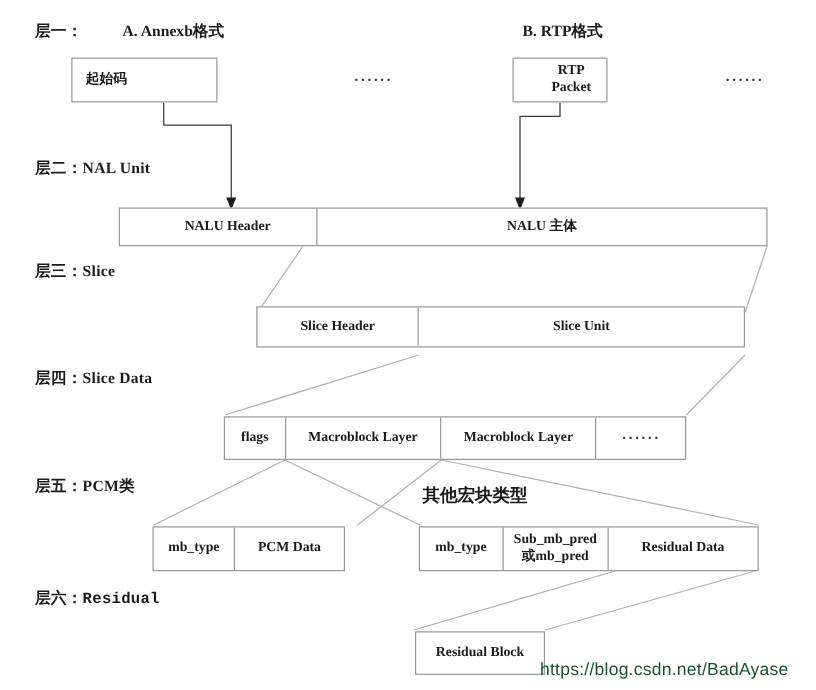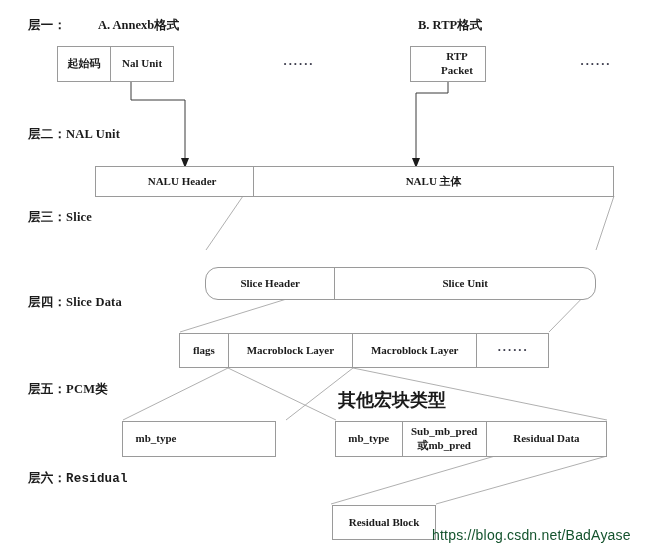--- a/index.html
+++ b/index.html
@@ -28,21 +28,21 @@
     position: absolute;
     font-family: "Liberation Serif", "DejaVu Serif", serif;
     font-size: 12.5px;
     font-weight: bold;
     color: #1b1b1b;
     white-space: nowrap;
   }
   .note-label {
     position: absolute;
     font-family: Liberation Sans, sans-serif;
-    font-size: 18px;
+    font-size: 14px;
     font-weight: bold;
     color: #1b1b1b;
     white-space: nowrap;
   }
   .ellipsis {
     position: absolute;
     font-family: "Liberation Serif", "DejaVu Serif", serif;
     font-size: 12.5px;
     font-weight: bold;
     color: #3a3a4a;
@@ -128,48 +128,48 @@
   <div class="layer-label" style="left:28px; top:294px;">层四：Slice Data</div>
   <div class="layer-label" style="left:28px; top:381px;">层五：PCM类</div>
   <div class="layer-label" style="left:28px; top:470px;font-family:Liberation Mono, monospace;">层六：Residual</div>
 
   <div class="title-label" style="left:98px; top:17px;">A. Annexb格式</div>
   <div class="title-label" style="left:418px; top:17px;">B. RTP格式</div>
   <div class="note-label" style="left:338px; top:388px;">其他宏块类型</div>
 
   <div class="boxrow" style="left:57px; top:46px; width:117px; height:36px;">
     <div class="cell" style="width:54px;">起始码</div>
-    <div class="cell" style="width:63px;">Nal Unit</div>
   </div>
   <div class="ellipsis" style="left:283px; top:57px;">······</div>
 
   <div class="boxrow" style="left:410px; top:46px; width:76px; height:36px;padding-left:18px;">
     <div class="cell" style="width:76px;">RTP Packet</div>
   </div>
   <div class="ellipsis" style="left:580px; top:57px;">······</div>
 
   <div class="boxrow" style="left:95px; top:166px; width:519px; height:31px;padding-left:15px;">
     <div class="cell" style="width:148px;">NALU Header</div>
     <div class="cell" style="width:371px;">NALU 主体</div>
   </div>
 
-  <div class="boxrow" style="left:205px; top:267px; width:391px; height:33px;border-radius:13px;">
+  <div class="boxrow" style="left:205px; top:245px; width:391px; height:33px;">
     <div class="cell" style="width:130px;">Slice Header</div>
     <div class="cell" style="width:261px;">Slice Unit</div>
   </div>
 
   <div class="boxrow" style="left:179px; top:333px; width:370px; height:35px;">
     <div class="cell" style="width:49px;">flags</div>
     <div class="cell" style="width:125px;">Macroblock Layer</div>
     <div class="cell" style="width:125px;">Macroblock Layer</div>
     <div class="cell dots" style="width:71px;">······</div>
   </div>
 
   <div class="boxrow" style="left:122px; top:421px; width:154px; height:36px;">
     <div class="cell" style="width:66px;">mb_type</div>
+    <div class="cell" style="width:88px;">PCM Data</div>
   </div>
 
   <div class="boxrow" style="left:335px; top:421px; width:272px; height:36px;">
     <div class="cell" style="width:67px;">mb_type</div>
     <div class="cell" style="width:85px;">Sub_mb_pred
 或mb_pred</div>
     <div class="cell" style="width:120px;">Residual Data</div>
   </div>
 
   <div class="boxrow" style="left:332px; top:505px; width:104px; height:35px;">

